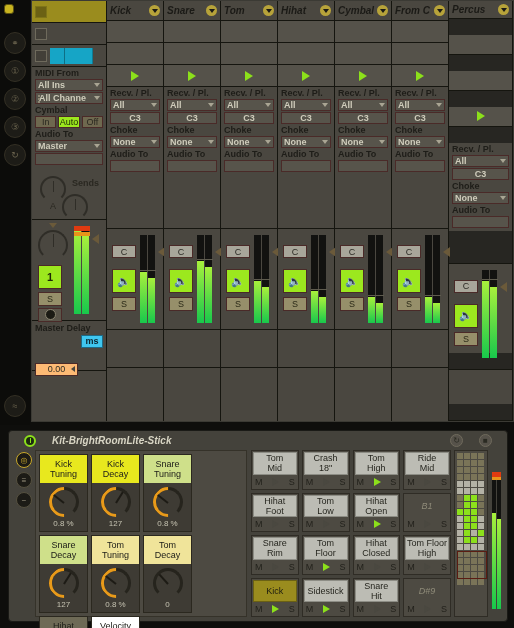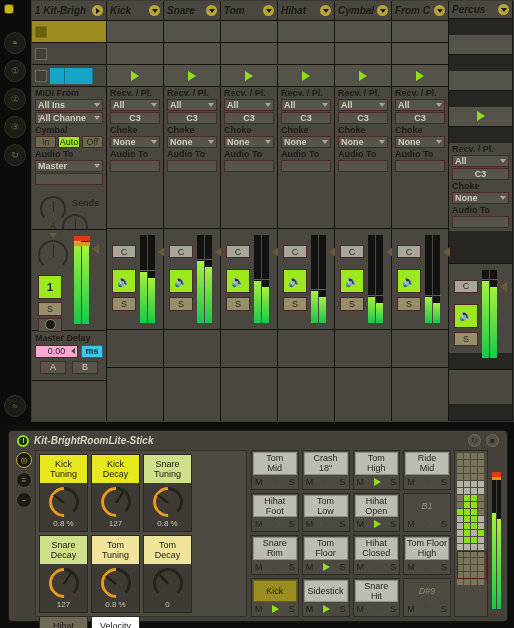--- a/index.html
+++ b/index.html
@@ -96,35 +96,35 @@
              background:linear-gradient(to top,#18c84c,#a8f03c);}
   .mtr .clip{position:absolute;top:0;left:0;width:100%;height:5px;background:#e03a10;}
   .mtr .cap{position:absolute;left:0;width:16px;height:4px;background:#e8941a;}
   .mtr .line{position:absolute;left:0;width:16px;height:1px;background:#5e5b4e;}
   .atri{position:absolute;width:0;height:0;border-right:7px solid #6b5a3a;
         border-top:5px solid transparent;border-bottom:5px solid transparent;}
 
   .tdel{background:#4a4740;height:38px;border-top:1px solid #15150f;padding:2px 3px;box-sizing:border-box;}
   .tdel .cap{font-weight:bold;font-size:9px;color:#1e1d18;}
   .delrow{display:flex;gap:3px;margin-top:2px;}
-  .delval{flex:1;height:13px;background:#f9a8d4;border:1px solid #4a2a28;box-sizing:border-box;
-          display:flex;align-items:center;justify-content:center;color:#2c2b22;font-size:9px;position:relative;}
+  .delval{flex:1;height:13px;background:#fdba74;border:1px solid #4a2a28;box-sizing:border-box;
+          display:flex;align-items:center;justify-content:center;color:#2c2b22;font-size:9px;position:relative;margin-top:28px;}
   .delval:after{content:"";position:absolute;right:2px;width:0;height:0;
         border-right:4px solid #4a4740;border-top:3px solid transparent;border-bottom:3px solid transparent;}
   .ms{width:22px;height:13px;background:#3fc7f0;border:1px solid #1d6a86;box-sizing:border-box;
       display:flex;align-items:center;justify-content:center;color:#0d2630;font-size:9px;font-weight:bold;}
   .abrow{display:flex;gap:6px;justify-content:center;padding-top:3px;}
   .ab{width:26px;height:13px;background:#5a554a;border:1px solid #4a2a28;box-sizing:border-box;
       display:flex;align-items:center;justify-content:center;font-size:9px;color:#cfccbb;}
   .pad-empty{flex:1;background:#4a4740;border-top:1px solid #15150f;}
 
   
   #device{position:absolute;left:8px;top:430px;width:500px;height:192px;
           background:#44423b;border:1px solid #1a1a16;border-radius:4px;box-sizing:border-box;}
-  #devhdr{height:19px;display:flex;align-items:center;gap:5px;padding:0 8px;box-sizing:border-box;}
+  #devhdr{height:19px;display:flex;align-items:center;gap:16px;padding:0 15px;box-sizing:border-box;}
   .pwr{width:12px;height:12px;border-radius:50%;background:#1d2a10;border:2px solid #8ce01b;
        box-sizing:border-box;display:flex;align-items:center;justify-content:center;}
   .pwr:after{content:"";width:1px;height:5px;background:#8ce01b;}
   #devtitle{font-style:italic;font-weight:bold;font-size:10px;color:#d8d5c4;flex:1;}
   .hic{width:13px;height:13px;border-radius:50%;background:#56524a;border:1px solid #6f6a5c;
        box-sizing:border-box;display:flex;align-items:center;justify-content:center;
        color:#2a2a22;font-size:8px;}
   #devbody{display:flex;padding:0 4px 4px;box-sizing:border-box;height:171px;}
   .devrail{width:22px;flex:0 0 22px;display:flex;flex-direction:column;align-items:center;gap:4px;padding-top:2px;}
   .dric{width:16px;height:16px;border-radius:50%;background:#1c1b16;border:1px solid #55503f;
@@ -194,26 +194,20 @@
       <i></i>
       <i></i>
       <i></i>
       <i></i>
       <i></i>
   </div>
 
   <div id="session">
     <div class="cols" id="cols">
         <div class="col first">
-          <div class="tname">
-            <span class="lbl">1 Kit-Brigh</span>
-            <span class="tbtn">
-              <i></i>
-            </span>
-          </div>
           <div class="slot clipA">
             <span class="sq"></span>
           </div>
           <div class="slot">
             <span class="sq"></span>
           </div>
           <div class="slot">
             <span class="sq"></span>
             <span class="clipbar"></span>
           </div>

